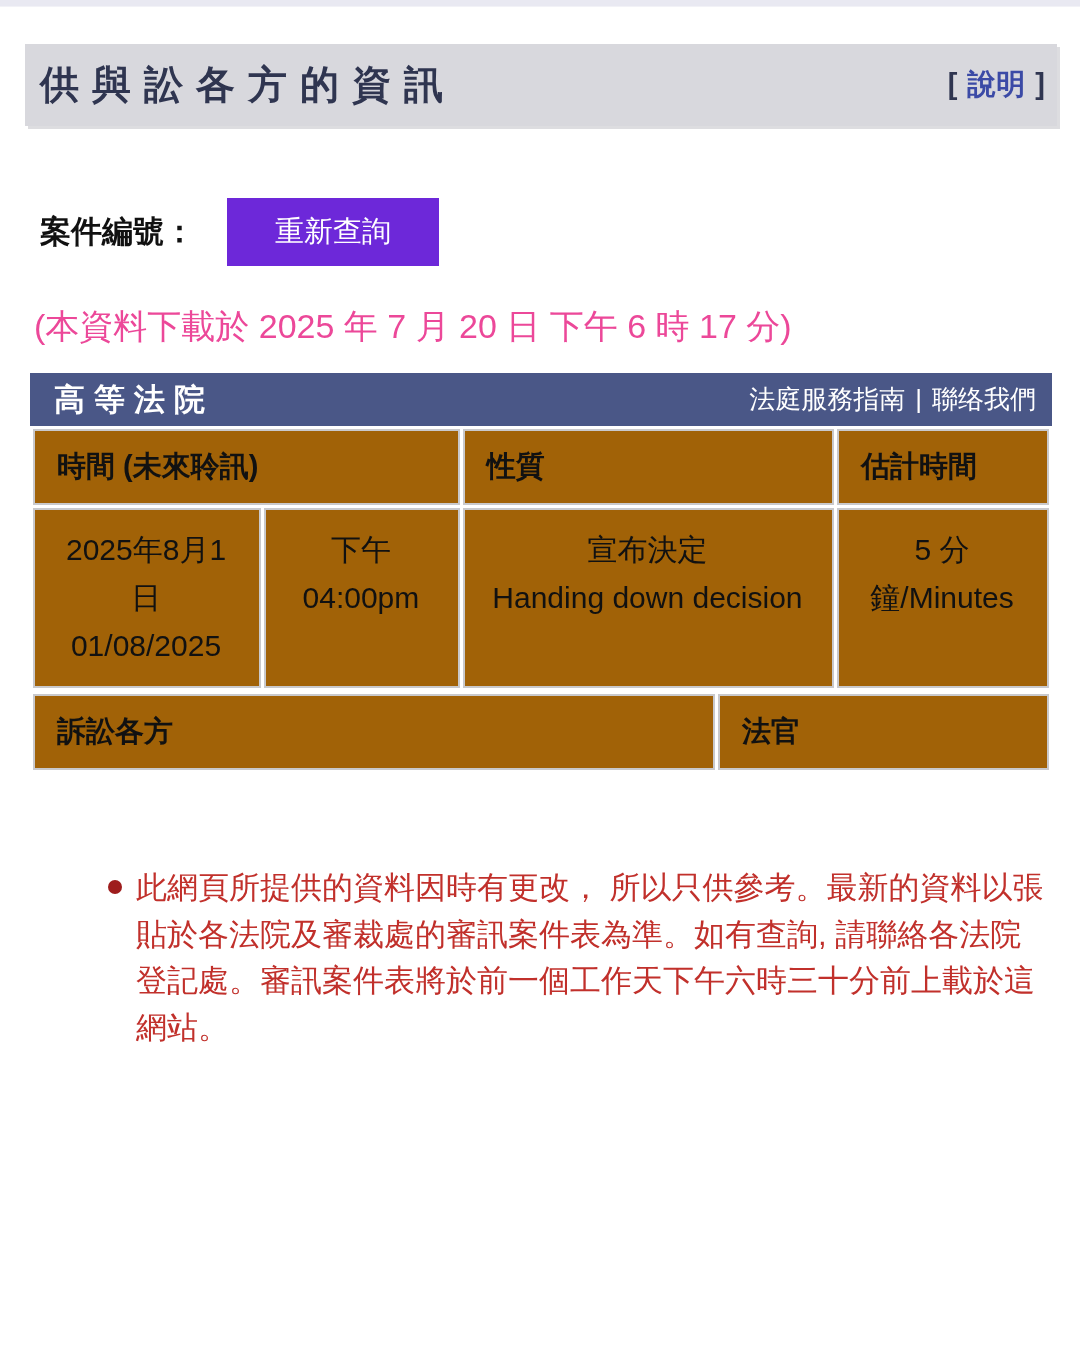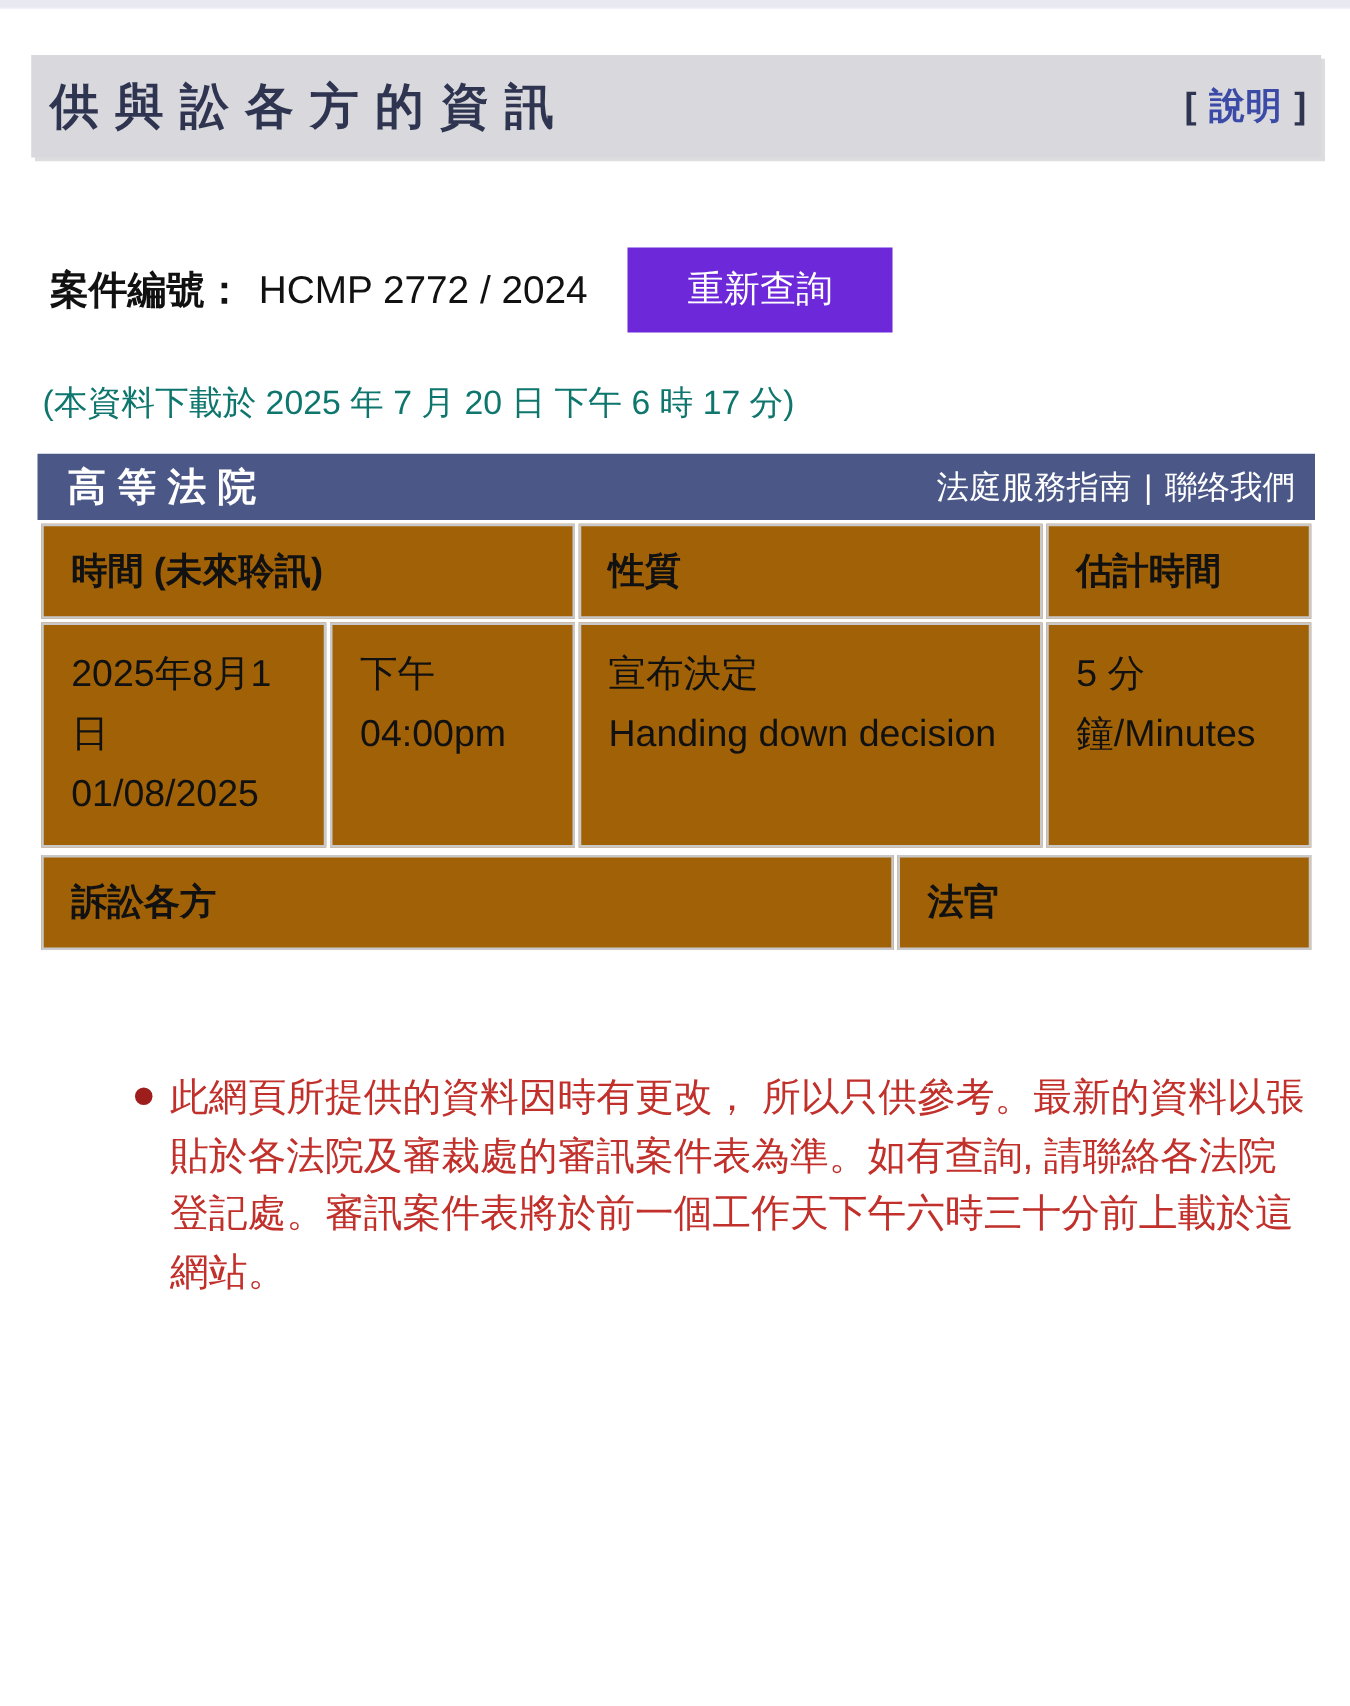--- a/index.html
+++ b/index.html
@@ -55,22 +55,22 @@
     background: #6d28d9;
     color: #ffffff;
     border: none;
     font-family: inherit;
     font-size: 29px;
     padding: 14px 48px;
     cursor: pointer;
   }
   .download-note {
     margin: 38px 0 0 34px;
-    font-size: 27px;
-    color: #0f766e;
+    font-size: 34px;
+    color: #ec4899;
   }
   
   .court-wrap { margin: 23px 28px 0 30px; width: 1022px; }
   .court-header {
     background: #4a5787;
     color: #ffffff;
     height: 53px;
     display: flex;
     align-items: center;
     justify-content: space-between;
@@ -106,21 +106,21 @@
     color: #111;
   }
   table.grid td {
     font-size: 30px;
     padding: 16px 24px 16px 22px;
     vertical-align: top;
     line-height: 1.6;
     white-space: pre-line;
     color: #111;
   }
-  .row-hearing td { height: 168px; }
+  .row-hearing td { height: 168px; text-align: center; }
   .row-parties td { height: 268px; }
   td.judge-cell { text-align: center; letter-spacing: 2px; }
   
   .disclaimers {
     list-style: none;
     margin: 92px 28px 0 108px;
     padding: 0;
   }
   .disclaimers li {
     position: relative;
@@ -145,21 +145,20 @@
 
 <div class="top-strip"></div>
 
 <div class="title-bar">
   <span class="page-title">供與訟各方的資訊</span>
   <span class="help-link"><span class="bracket">[</span><span class="help-label">說明</span><span class="bracket">]</span></span>
 </div>
 
 <div class="case-row">
   <span class="case-label">案件編號：</span>
-  <span class="case-number">HCMP 2772 / 2024</span>
   <button class="requery-button">重新查詢</button>
 </div>
 
 <div class="download-note">(本資料下載於 2025 年 7 月 20 日 下午 6 時 17 分)</div>
 
 <div class="court-wrap">
 
   <div class="court-header">
     <span class="court-name">高等法院</span>
     <span class="court-links"><span class="link">法庭服務指南</span><span class="sep">|</span><span class="link">聯络我們</span></span>

